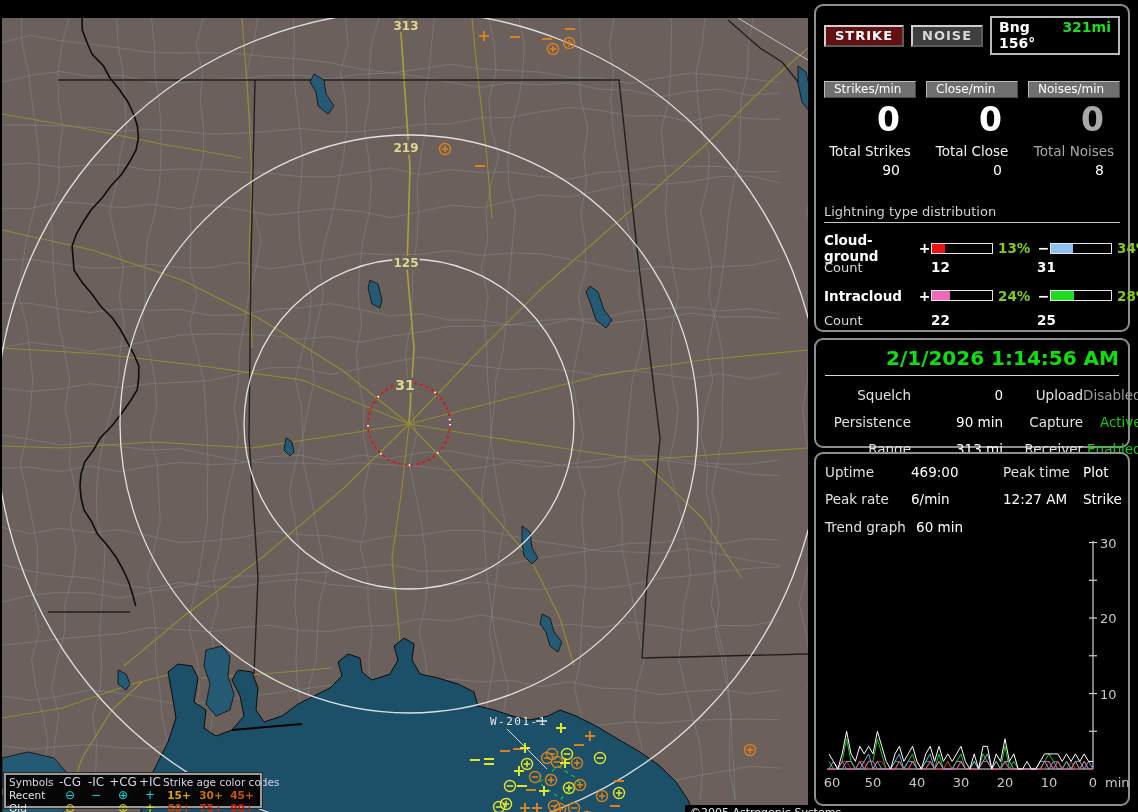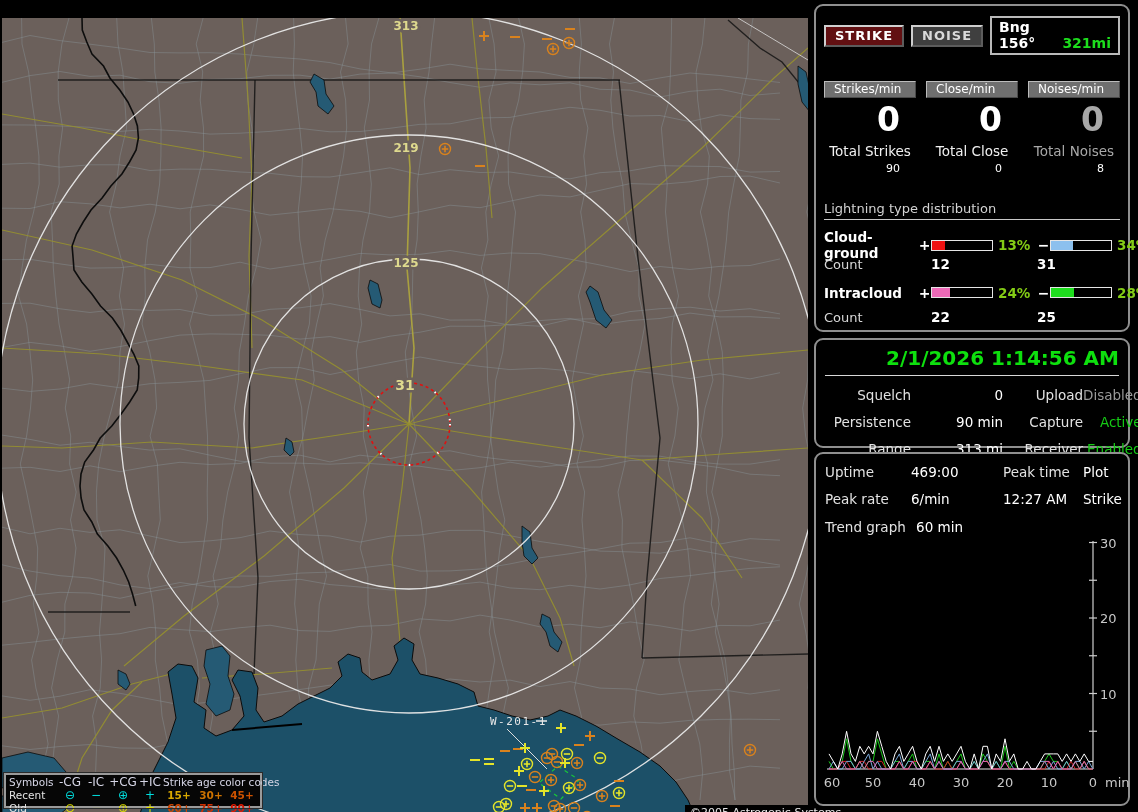--- a/index.html
+++ b/index.html
@@ -30,30 +30,30 @@
   #box1{top:4px;height:328px;padding:8px 8px;}
   #box2{top:338px;height:110px;padding:5px 9px;text-align:right;}
   #box3{top:452px;height:354px;padding:6px 9px;}
 
   .btnrow{display:flex;align-items:center;gap:7px;margin-top:2px;}
   .btn3d{font-family:inherit;font-size:13px;font-weight:bold;letter-spacing:1px;padding:1px 9px 2px 9px;
     border:2px solid;border-color:#cfcfcf #5c5c5c #5c5c5c #cfcfcf;cursor:pointer;}
   #strike-btn{background:#621012;color:#fff;}
   #noise-btn{background:#3f3f3f;color:#d9d9d9;}
   #bng{margin-left:auto;border:2px solid #b9b9b9;background:#000;display:flex;gap:10px;
-    padding:1px 7px 2px 7px;font-size:14px;font-weight:bold;align-items:flex-end;}
+    padding:1px 7px 2px 7px;font-size:14px;font-weight:bold;}
   #bng .lbl{color:#fff;}
   .green{color:#1ddd1d;}
 
   .cols3{display:grid;grid-template-columns:1fr 1fr 1fr;column-gap:10px;margin-top:26px;}
   .chip{display:block;margin:0 auto;background:#6f6f6f;color:#fff;font-size:12px;
     border:1px solid;border-color:#bcbcbc #4a4a4a #4a4a4a #bcbcbc;padding:0 9px 1px 9px;white-space:nowrap;}
   .rate{font-size:33px;font-weight:bold;color:#fff;text-align:right;padding-right:16px;line-height:38px;margin-top:3px;}
   .tlabel{font-size:13.5px;color:#f0f0f0;text-align:center;margin-top:4px;white-space:nowrap;}
-  .tval{font-size:11px;color:#fff;text-align:right;padding-right:16px;margin-top:3px;}
+  .tval{font-size:14px;color:#fff;text-align:right;padding-right:16px;margin-top:3px;}
   .dim{color:#a8a8a8 !important;}
 
   .dist{margin-top:26px;}
   .dist-title{font-size:13px;color:#d2d2d2;border-bottom:1px solid #c8c8c8;padding-bottom:3px;margin-bottom:9px;}
   .drow{display:grid;grid-template-columns:94px 13px 62px 44px 13px 62px 40px;align-items:center;height:21px;margin-bottom:4px;}
   .dlabel{font-weight:bold;color:#fff;font-size:13.5px;}
   .sign{color:#fff;font-weight:bold;font-size:14px;text-align:center;}
   .pbar{height:11px;border:1px solid #e6e6e6;background:#000;}
   .pbar > div{height:100%;}
   .pct{font-weight:bold;color:#84cc16;font-size:13.5px;padding-left:5px;}

